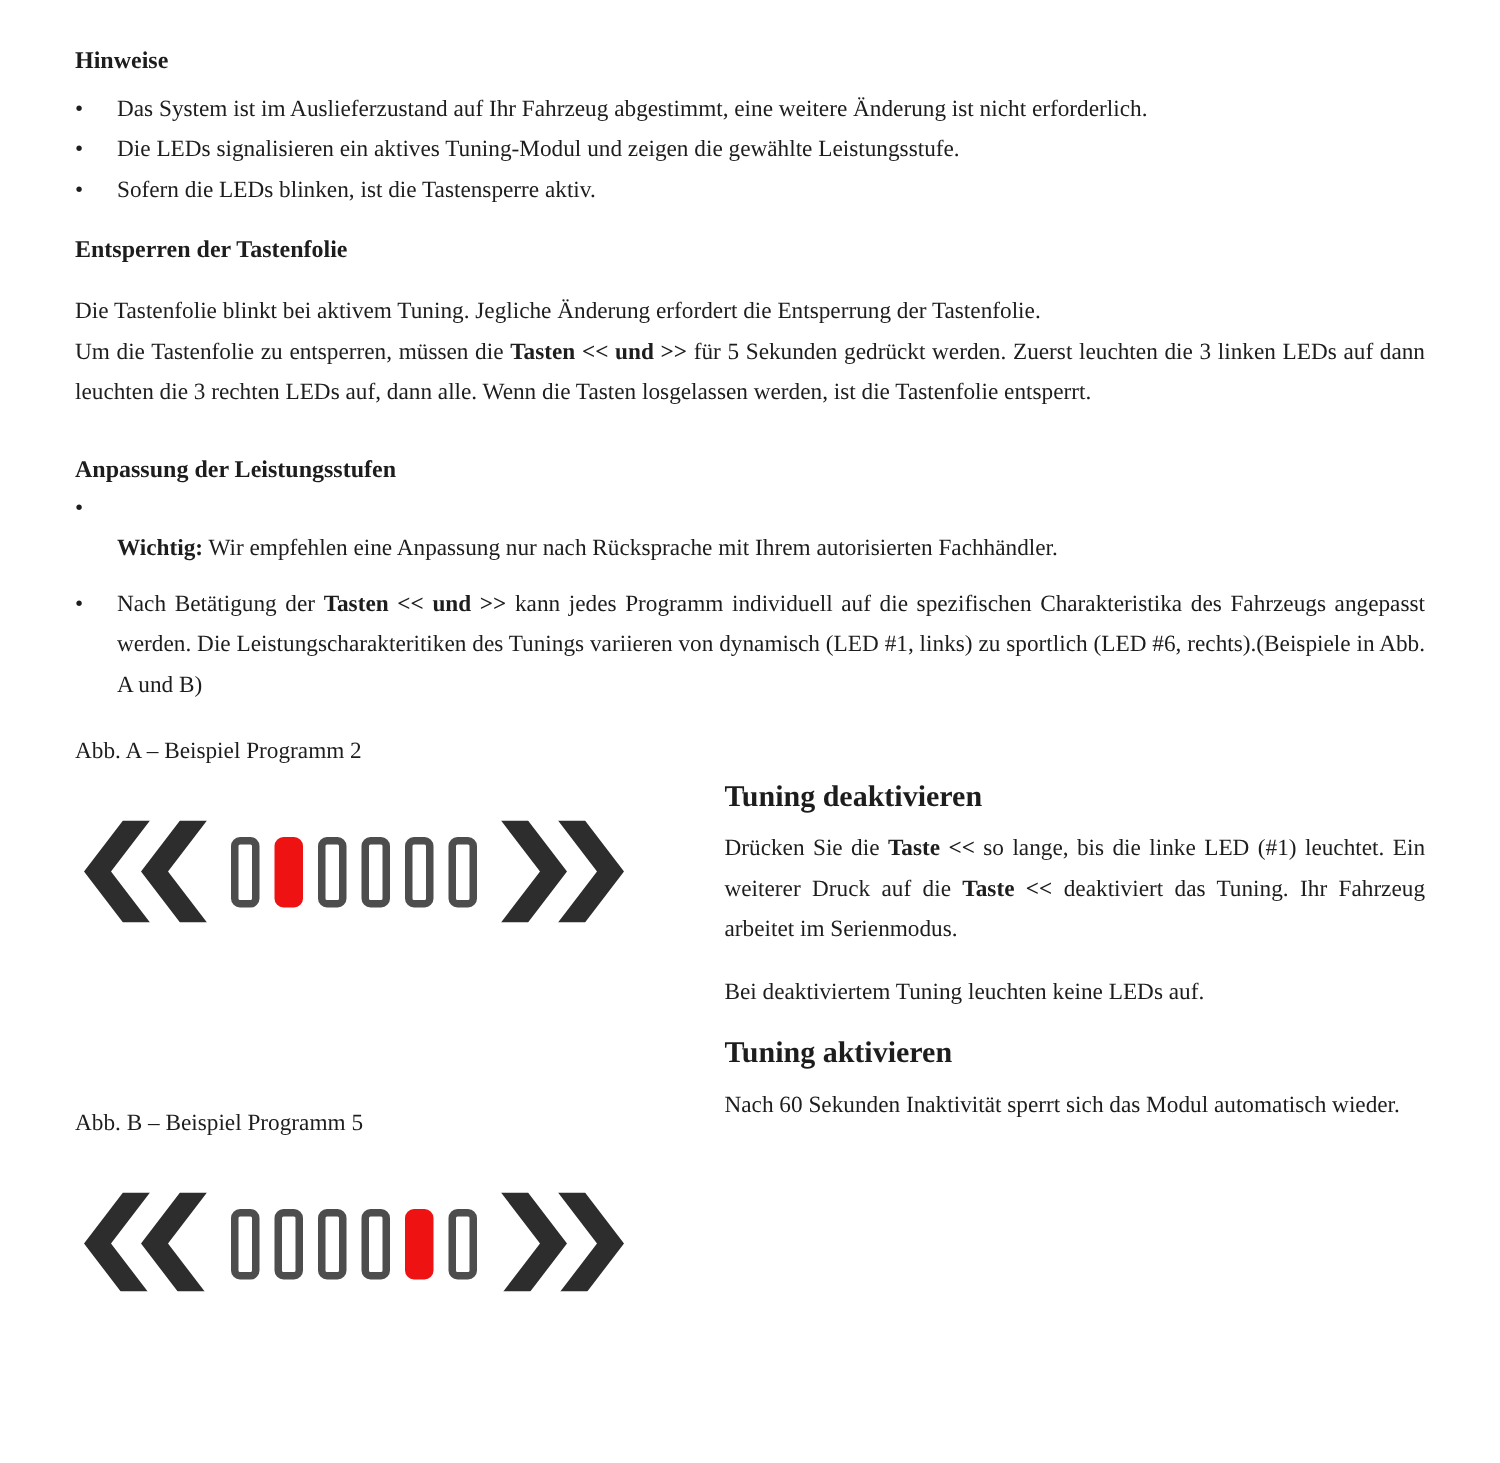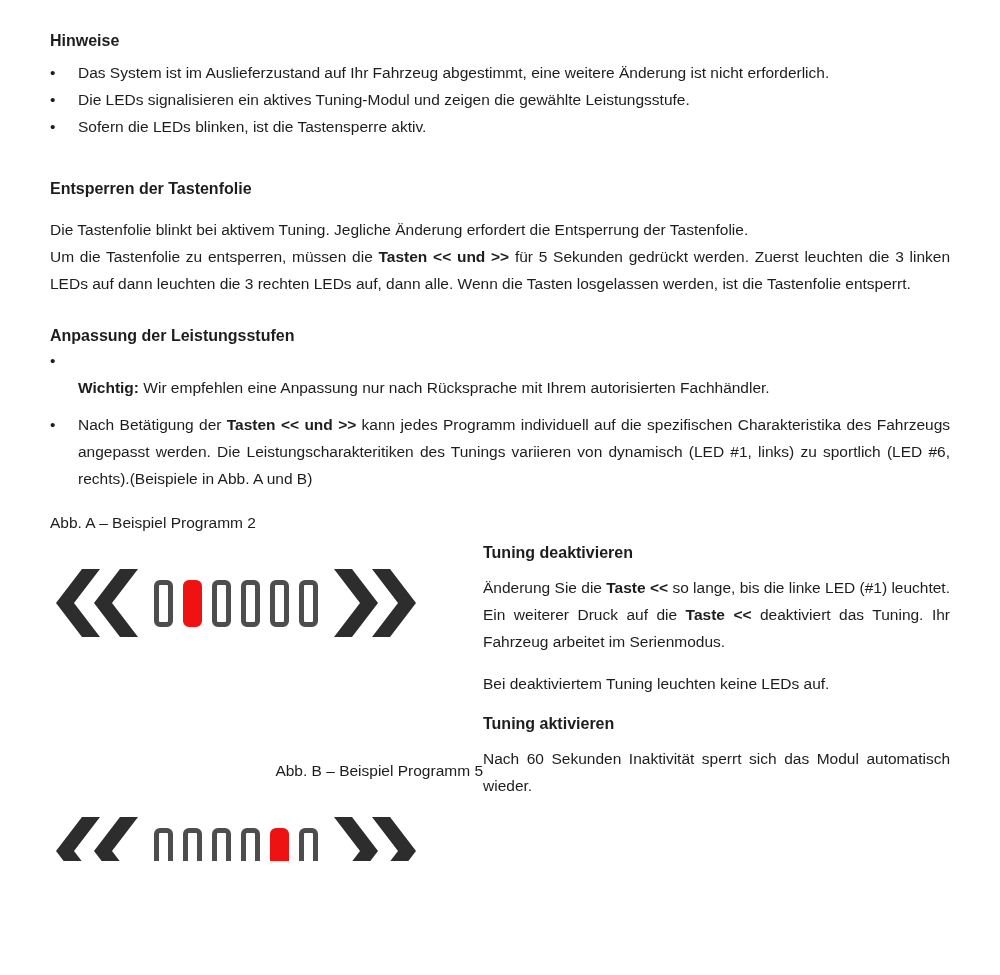--- a/index.html
+++ b/index.html
@@ -1,48 +1,48 @@
 <!DOCTYPE html>
 <html style="--chevron: #2d2d2d; --led-border: #4d4d4d; --led-on: #ee1212; --text: #1d1d1d;"><head>
 <meta charset="utf-8">
 <style>
   html,body { margin:0; padding:0; background:#ffffff; }
   .page {
     width:1000px; height:861px; box-sizing:border-box;
     padding:30px 50px 0 50px;
     background:#ffffff;
-    font-family:Liberation Sans, sans-serif;
+    font-family:Liberation Serif, serif;
     font-size:15.5px; line-height:27px; color:var(--text,#1d1d1d);
     overflow:hidden;
   }
   .h1 { font-size:16px; font-weight:bold; line-height:22px; margin:0 0 7px 0; }
   .just { text-align:justify; }
   ul.blist { margin:0; padding:0; list-style:none; }
   li.bli { display:flex; align-items:flex-start; }
   .blt { width:28px; flex:0 0 28px; }
   .litext { flex:1; }
-  .sec-entsperren .h1 { margin-top:38px; margin-bottom:16px; }
+  .sec-entsperren .h1 { margin-top:16px; margin-bottom:16px; }
   .sec-entsperren p { margin:0; }
   .sec-anpassung .h1 { margin-top:28px; margin-bottom:0; }
   .sec-anpassung li.bli { margin-bottom:10px; }
   .bottom { display:flex; margin-top:20px; }
   .lcol { width:433px; flex:0 0 433px; }
   .rcol { flex:1; padding-top:30px; }
   .figlabel { line-height:22px; }
-  .figlabel.b { margin-top:112px;text-align:right; }
+  .figlabel.b { margin-top:112px; }
   .figure { display:flex; align-items:center; gap:14px; margin-top:24px; margin-left:6px; height:90px; }
   .chev-svg polygon { fill:var(--chevron,#2d2d2d); }
   .leds { display:flex; gap:10px; align-items:center; }
   .led {
     width:19px; height:47px; box-sizing:border-box;
     border:5px solid var(--led-border,#4d4d4d); border-radius:6px;
     background:#ffffff;
   }
   .led.on { border-color:var(--led-on,#ee1212); background:var(--led-on,#ee1212); }
-  .rh { font-size:16px; font-weight:bold; line-height:22px; margin:0 0 10px 0; }
+  .rh { font-size:20px; font-weight:bold; line-height:22px; margin:0 0 10px 0; }
   .rh.second { margin-top:16px; }
   .rcol p { margin:0 0 15px 0; }
   .rcol p:last-child { margin-bottom:0; }
 </style>
 </head>
 <body>
 
 <div class="page">
 
   <div class="sec-hinweise">
@@ -126,21 +126,21 @@
           <g transform="scale(-1 1) translate(-84 0)">
             <polygon points="26,0 0,34 26,68 44,68 18,34 44,0"></polygon>
             <polygon points="26,0 0,34 26,68 44,68 18,34 44,0" transform="translate(38 0)"></polygon>
           </g>
         </svg>
       </div>
     </div>
 
     <div class="rcol">
       <div class="rh">Tuning deaktivieren</div>
-      <p class="just"><span>Änderung Sie die </span><b>Taste &lt;&lt;</b><span> so lange, bis die linke LED (#1) leuchtet. Ein weiterer Druck auf die </span><b>Taste &lt;&lt;</b><span> deaktiviert das Tuning. Ihr Fahrzeug arbeitet im Serienmodus.</span></p>
+      <p class="just"><span>Drücken Sie die </span><b>Taste &lt;&lt;</b><span> so lange, bis die linke LED (#1) leuchtet. Ein weiterer Druck auf die </span><b>Taste &lt;&lt;</b><span> deaktiviert das Tuning. Ihr Fahrzeug arbeitet im Serienmodus.</span></p>
       <p>Bei deaktiviertem Tuning leuchten keine LEDs auf.</p>
 
       <div class="rh second">Tuning aktivieren</div>
       <p class="just">Nach 60 Sekunden Inaktivität sperrt sich das Modul automatisch wieder.</p>
     </div>
 
   </div>
 </div>
 
 </body></html>

